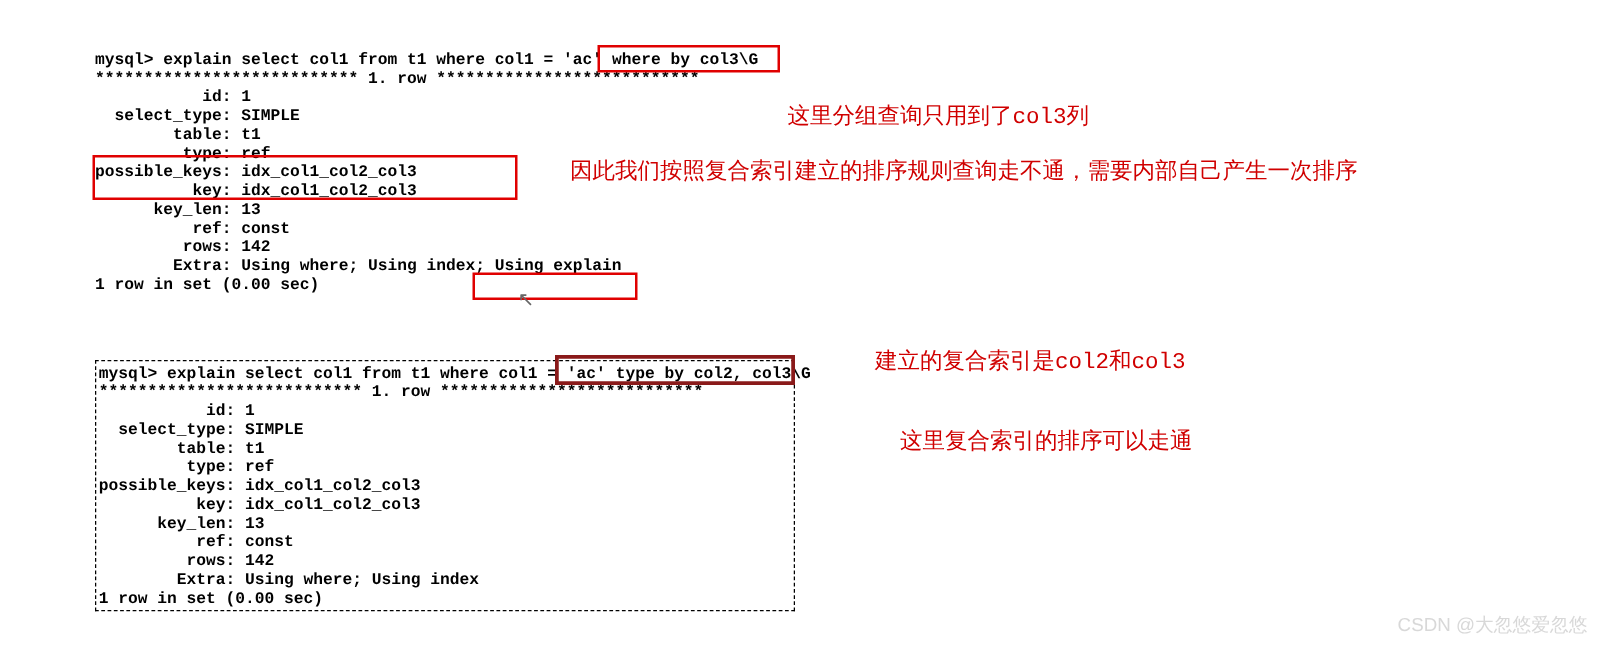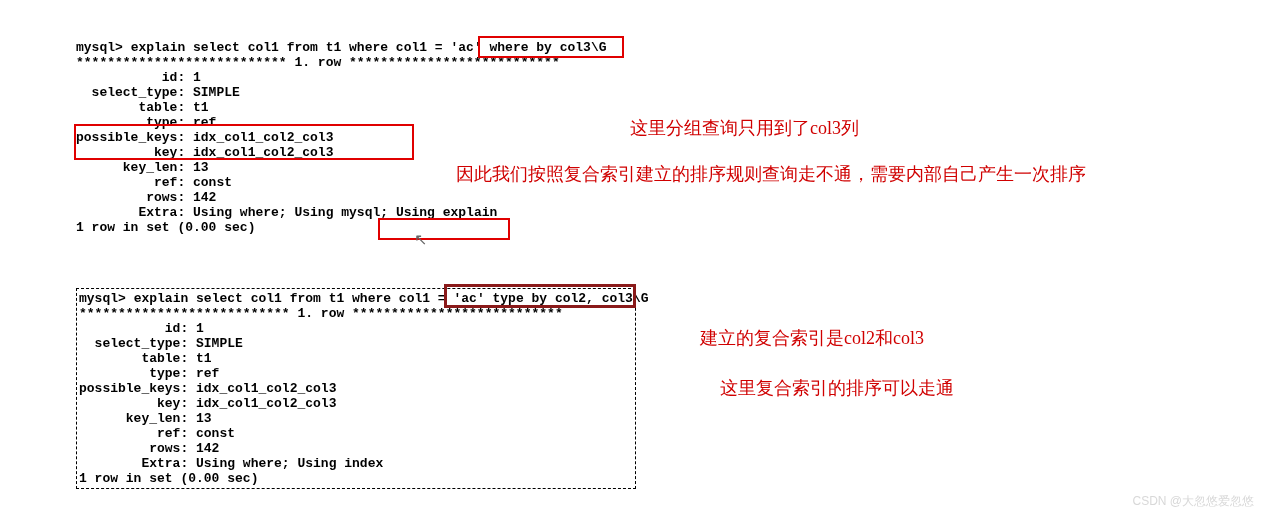--- a/index.html
+++ b/index.html
@@ -26,28 +26,27 @@
     .block2 {
       position: absolute;
       left: 76px;
       top: 288px;
       width: 560px;
       border: 1px dashed #000;
       padding: 2px;
     }
     .annotation {
       position: absolute;
-      font-family: Liberation Serif, serif;
+      font-family: Liberation Mono, monospace;
       font-size: 18px;
       color: #d00000;
-      margin-top: 36px;
     }
     .ann1 { left: 630px; top: 80px; }
     .ann2 { left: 456px; top: 124px; width: 810px; line-height: 1.6; }
-    .ann3 { left: 700px; top: 290px; text-align: right; }
+    .ann3 { left: 700px; top: 276px; text-align: right; }
     .ann4 { left: 720px; top: 340px; }
     .redbox {
       position: absolute;
       border: 2px solid #e00000;
       background: transparent;
     }
     .box-orderby1 { left: 478px; top: 36px; width: 146px; height: 22px; }
     .box-keys { left: 74px; top: 124px; width: 340px; height: 36px; }
     .box-filesort { left: 378px; top: 218px; width: 132px; height: 22px; }
     .box-orderby2 {
@@ -56,42 +55,42 @@
     }
     .cursor {
       position: absolute;
       left: 414px;
       top: 230px;
       font-size: 16px;
       color: #666;
     }
     .watermark {
       position: absolute;
-      right: 28px;
+      right: 12px;
       bottom: 6px;
       color: rgba(200,200,200,0.7);
-      font-size: 12px;
+      font-size: 15px;
       font-family: 'Microsoft YaHei', sans-serif;
     }
   </style>
 </head>
 <body>
 
 <div class="block1 terminal"><span><span>mysql&gt;</span> <span>explain select col1 from t1 where col1 = 'ac'</span> <span>where by col3\G</span></span>
 <span>*************************** 1. row ***************************</span>
 <span>           id: 1</span>
 <span>  select_type: SIMPLE</span>
 <span>        table: t1</span>
 <span>         type: ref</span>
 <span>possible_keys: idx_col1_col2_col3</span>
 <span>          key: idx_col1_col2_col3</span>
 <span>      key_len: 13</span>
 <span>          ref: const</span>
 <span>         rows: 142</span>
-<span><span>        Extra: Using where; Using mysql;</span> <span>Using explain</span></span>
+<span><span>        Extra: Using where; Using index;</span> <span>Using explain</span></span>
 <span>1 row in set (0.00 sec)</span></div>
 
 <div class="block2 terminal"><span><span>mysql&gt;</span> <span>explain select col1 from t1 where col1 = 'ac'</span> <span>type by col2, col3\G</span></span>
 <span>*************************** 1. row ***************************</span>
 <span>           id: 1</span>
 <span>  select_type: SIMPLE</span>
 <span>        table: t1</span>
 <span>         type: ref</span>
 <span>possible_keys: idx_col1_col2_col3</span>
 <span>          key: idx_col1_col2_col3</span>

